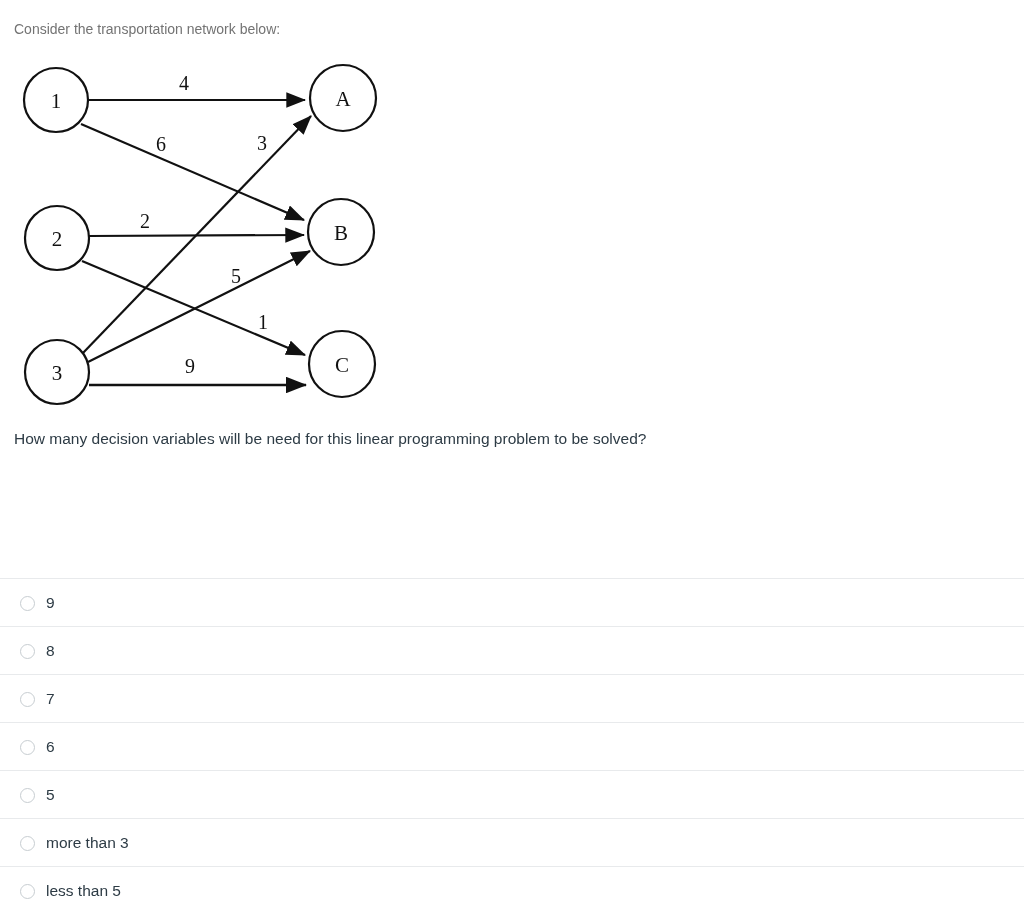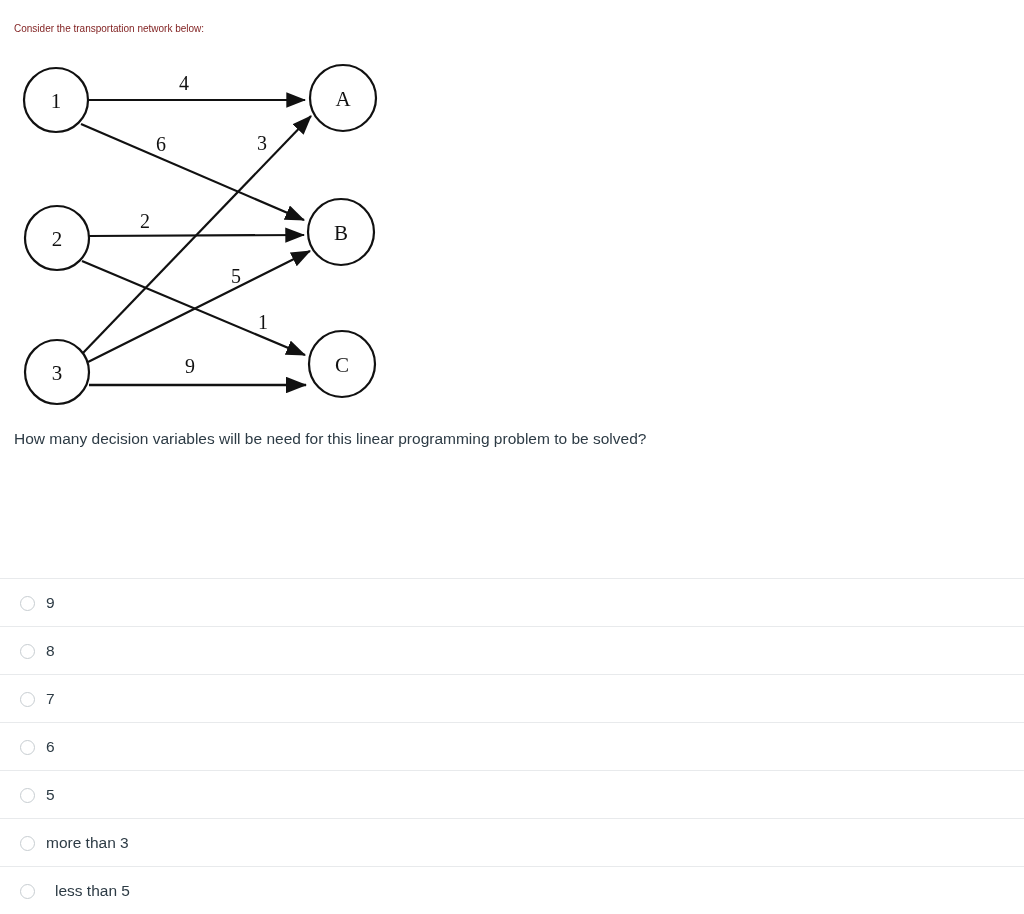--- a/index.html
+++ b/index.html
@@ -14,23 +14,23 @@
     font-family: "Liberation Sans", sans-serif;
     color: #2d3b45;
     overflow: hidden;
     position: relative;
   }
 
   .question-prompt {
     position: absolute;
     left: 14px;
     top: 19px;
-    font-size: 10px;
+    font-size: 14px;
     line-height: 20px;
-    color: #7f1d1d;
+    color: #737373;
     white-space: nowrap;
   }
 
   .network-figure {
     position: absolute;
     left: 8px;
     top: 55px;
     width: 400px;
     height: 360px;
   }
@@ -67,21 +67,20 @@
     position: relative;
     height: 48px;
     display: flex;
     align-items: center;
     padding-left: 20px;
     border-top: 1px solid #e8eaec;
     cursor: pointer;
   }
   .answer-option:last-child {
     border-bottom: 0;
-    gap: 9px;
   }
   .radio-mark {
     width: 15px;
     height: 15px;
     border: 1px solid #c7cdd1;
     border-radius: 50%;
     background: #ffffff;
     flex: 0 0 auto;
   }
   .answer-label {

